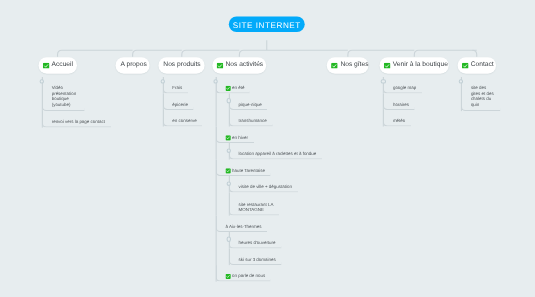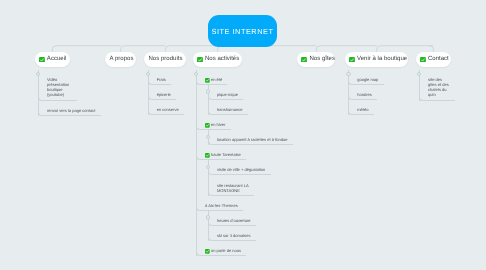--- a/index.html
+++ b/index.html
@@ -42,21 +42,21 @@
   <svg id="links">
       <path d="M 52.3 51.7 L 52.3 49.7 Q 52.3 45.7 56.3 45.7 L 120.55000000000001 45.7" fill="none" stroke="#ccd5d9" stroke-width="1"></path>
       <path d="M 120.55000000000001 51.7 L 120.55000000000001 49.7 Q 120.55000000000001 45.7 124.55000000000001 45.7 L 165.25 45.7" fill="none" stroke="#ccd5d9" stroke-width="1"></path>
       <path d="M 165.25 51.7 L 165.25 49.7 Q 165.25 45.7 169.25 45.7 L 217.6 45.7" fill="none" stroke="#ccd5d9" stroke-width="1"></path>
       <path d="M 217.6 51.7 L 217.6 49.7 Q 217.6 45.7 221.6 45.7 L 316.25 45.7" fill="none" stroke="#ccd5d9" stroke-width="1"></path>
       <path d="M 316.25 51.7 L 316.25 49.7 Q 316.25 45.7 320.25 45.7 L 376.65000000000003 45.7" fill="none" stroke="#ccd5d9" stroke-width="1"></path>
       <path d="M 376.65000000000003 51.7 L 376.65000000000003 49.7 Q 376.65000000000003 45.7 380.65000000000003 45.7 L 433.4 45.7" fill="none" stroke="#ccd5d9" stroke-width="1"></path>
       <path d="M 429.4 45.7 Q 433.4 45.7 433.4 49.7 L 433.4 51.7" fill="none" stroke="#ccd5d9" stroke-width="1"></path>
       <path d="M 242.5 36.5 L 242.5 45.7" fill="none" stroke="#ccd5d9" stroke-width="1"></path>
     </svg>
-<div class="root-node" style="left: 208px; top: 15px; width: 69px; height: 32px; background: rgb(2, 170, 250);">
+<div class="root-node" style="left: 208px; top: 15px; width: 69px; height: 14px; background: rgb(2, 170, 250);">
       <span>SITE INTERNET</span>
     </div>
     <div class="pill" style="left: 34.6px; top: 51.7px; width: 35.4px;">
       <span class="cb">
         <svg viewBox="0 0 12 12" xmlns="http://www.w3.org/2000/svg">
           <rect x="0" y="0" width="12" height="12" rx="2.3" fill="#22b822"></rect>
           <path d="M3.1 6.1 L5.1 8.3 L9.0 3.8" fill="none" stroke="#fff" stroke-width="1.45" stroke-linecap="round" stroke-linejoin="round"></path>
         </svg>
       </span>
       <span>Accueil</span>

